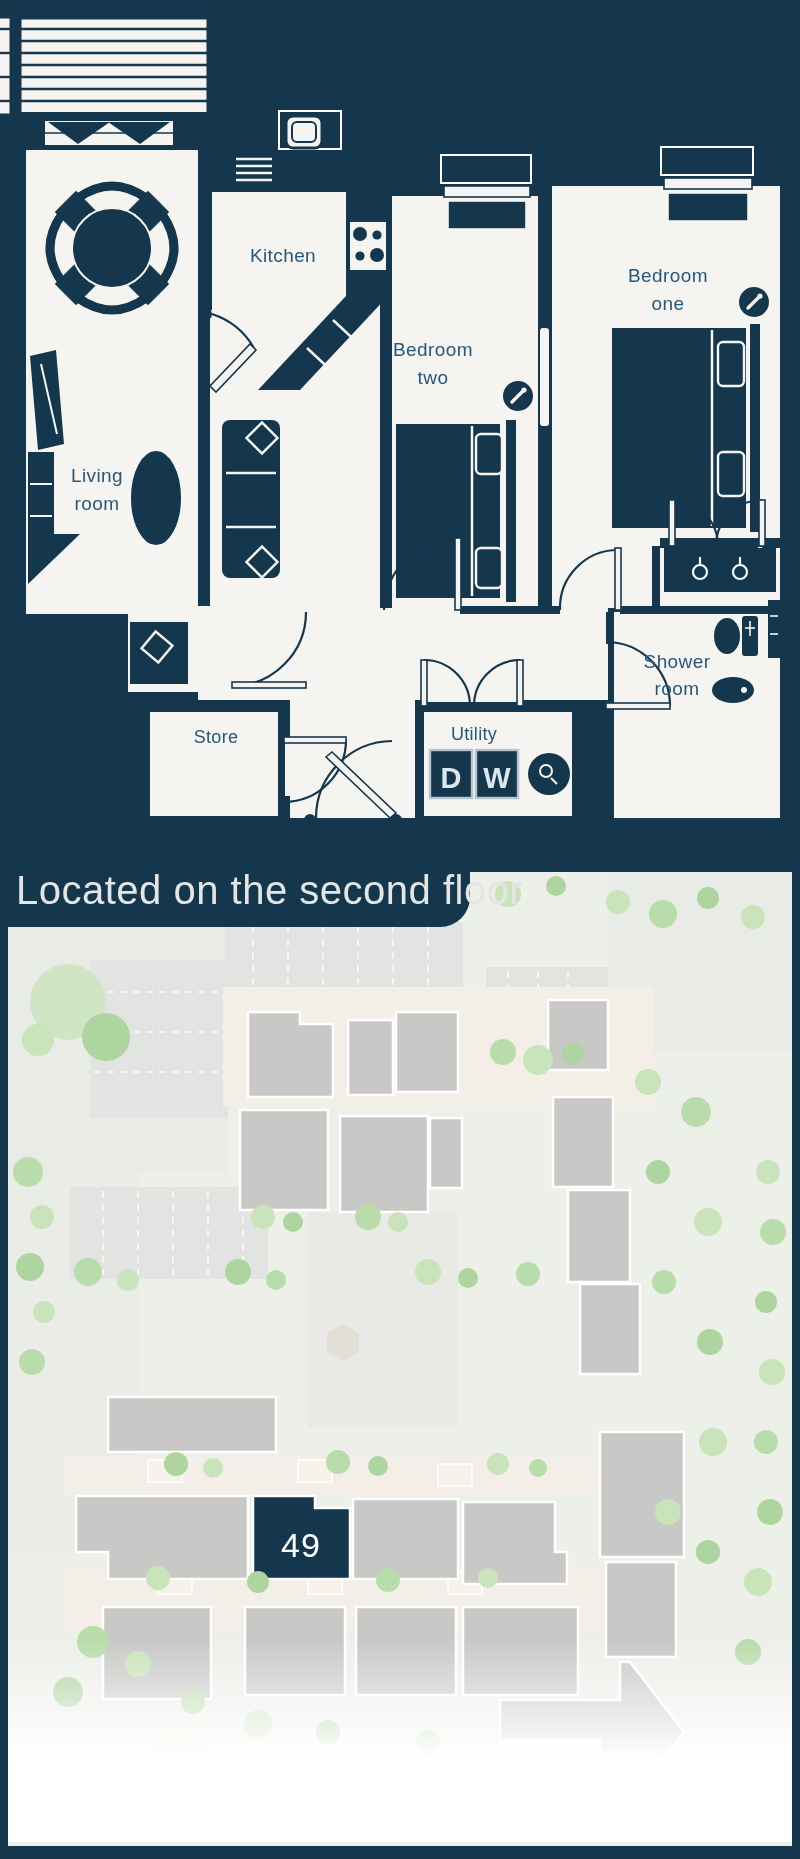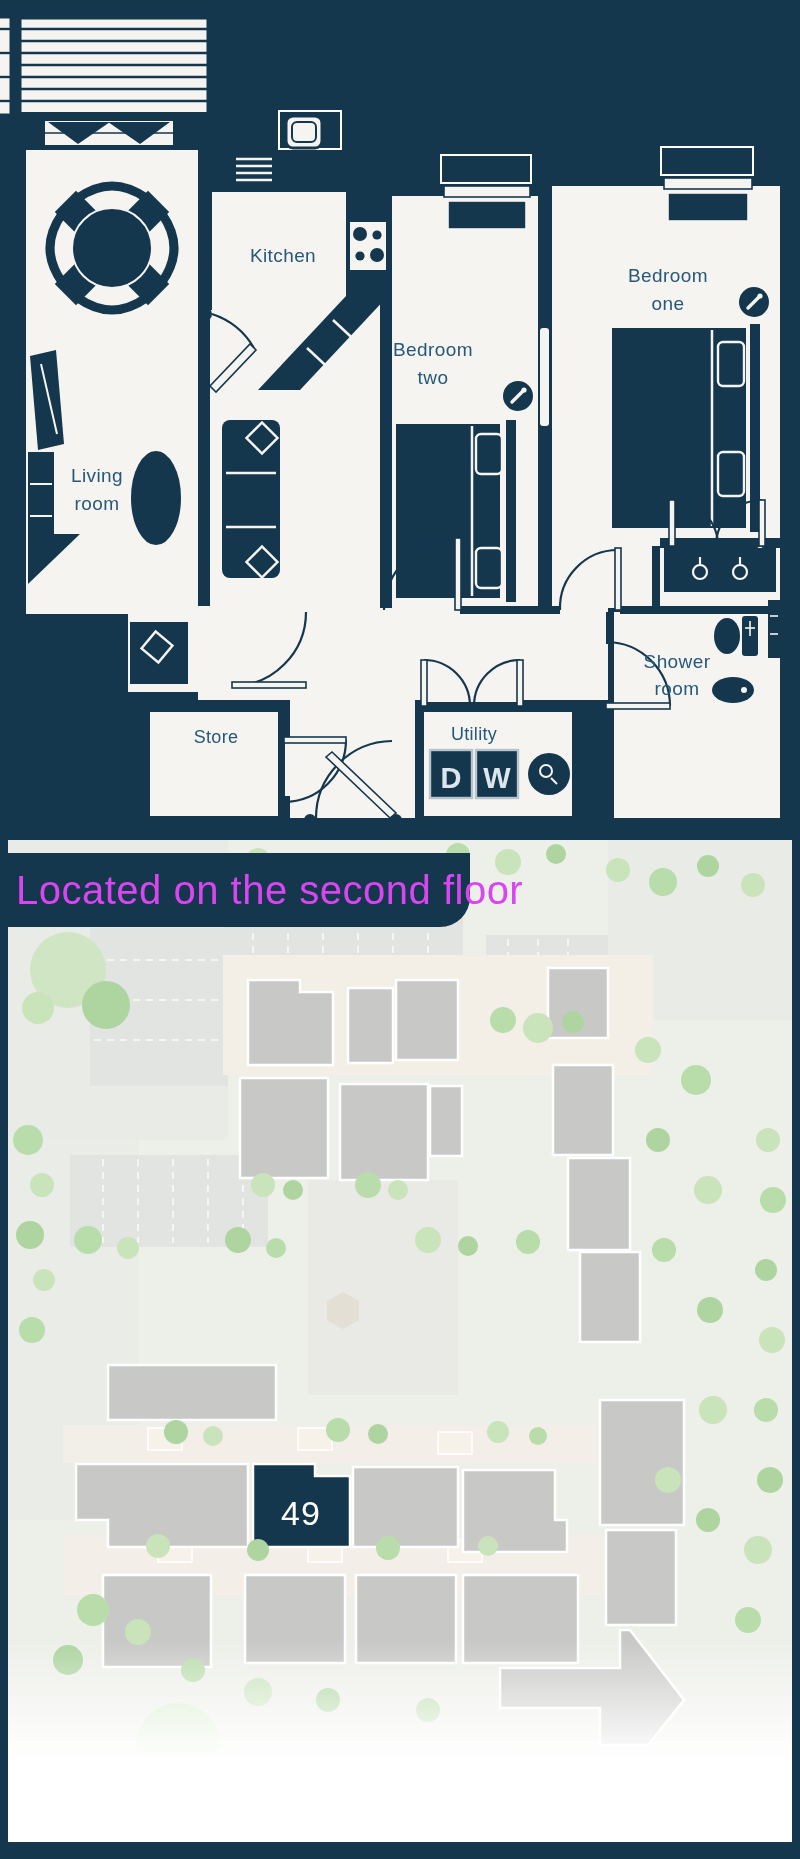--- a/index.html
+++ b/index.html
@@ -13,22 +13,22 @@
   .page{position:relative;width:800px;height:1859px;background:var(--navy);overflow:hidden;
         font-family:"Liberation Sans", sans-serif;}
   .abs{position:absolute;}
   svg text{font-family:"Liberation Sans", sans-serif;}
   .rlabel{fill:var(--label);font-size:19px;letter-spacing:.4px;}
   .slabel{fill:var(--label);font-size:18px;letter-spacing:.3px;}
   .applabel{fill:#dde6ec;font-size:29px;font-weight:bold;}
   .unitlabel{fill:#ffffff;font-size:34px;letter-spacing:1px;}
   .banner{position:absolute;left:0;top:853px;width:470px;height:74px;background:var(--navy);
           border-bottom-right-radius:30px;z-index:5;display:flex;align-items:center;}
-  .banner-title{color:#d946ef;font-size:40px;letter-spacing:.5px;padding-left:16px;white-space:nowrap;}
-  .siteplan-wrap{position:absolute;left:8px;top:840px;width:716px;height:974px;z-index:1;}
+  .banner-title{color:#e5e5e5;font-size:40px;letter-spacing:.5px;padding-left:16px;white-space:nowrap;}
+  .siteplan-wrap{position:absolute;left:8px;top:872px;width:716px;height:974px;z-index:1;}
   .fade{position:absolute;left:8px;top:1640px;width:784px;height:202px;z-index:3;
         background:linear-gradient(to bottom, rgba(255,255,255,0) 0%, #ffffff 60%, #ffffff 100%);}
   .wall{fill:var(--navy);}
   .floorfill{fill:var(--floor);}
   .door-arc{fill:none;stroke:var(--navy);stroke-width:2.2;}
   .leaf{fill:var(--floor);stroke:var(--navy);stroke-width:1.6;}
   .seam{stroke:var(--floor);stroke-width:2.5;fill:none;}
   .wht{stroke:#ffffff;fill:none;}
   .bld{fill:var(--bldg);stroke:#ffffff;stroke-width:2.5;}
   .crmb{fill:#f6f2ea;stroke:#ffffff;stroke-width:1.5;}

